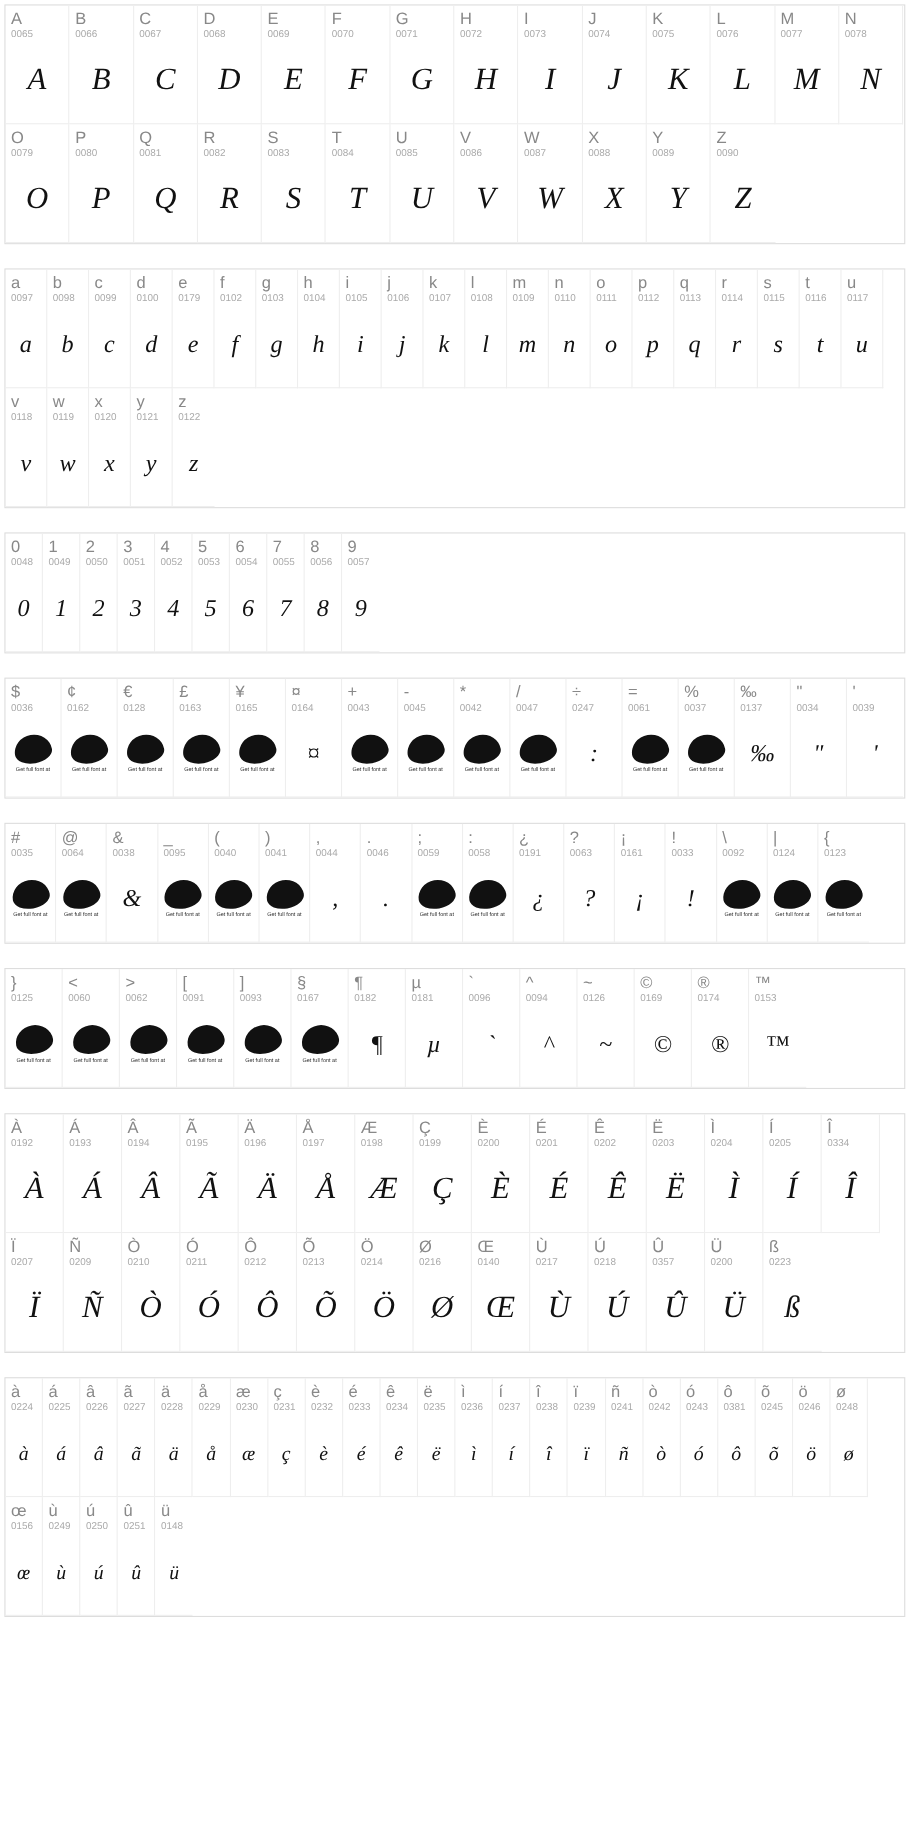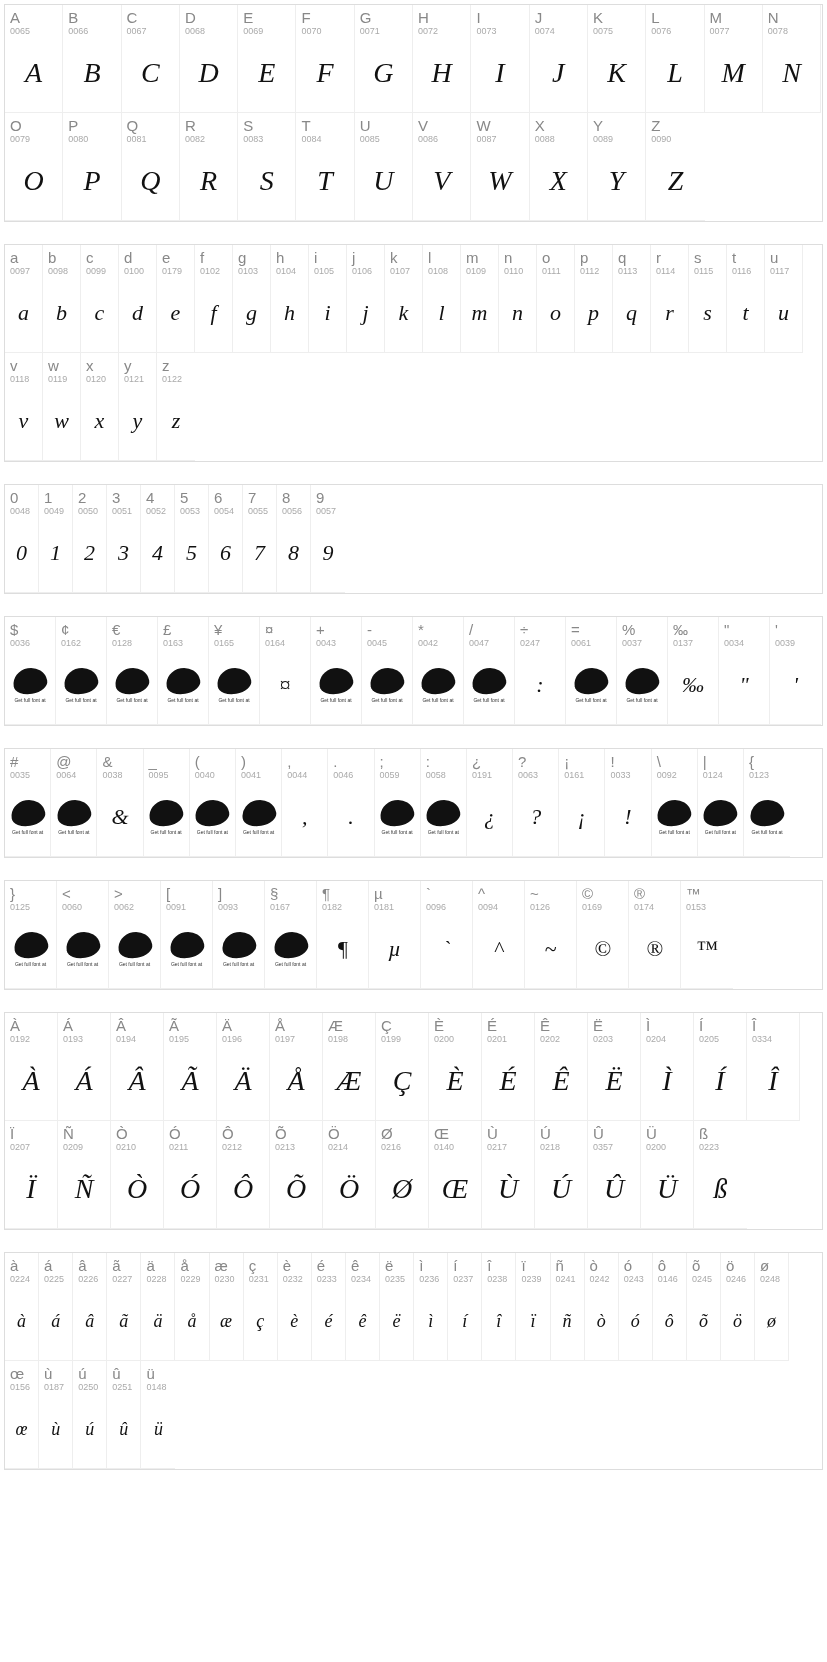--- a/index.html
+++ b/index.html
@@ -1276,21 +1276,21 @@
       <div class="cell w-accent-l">
         <div class="cell-header">
           <div class="cell-char">ó</div>
           <div class="cell-code">0243</div>
         </div>
         <div class="cell-glyph tiny">ó</div>
       </div>
       <div class="cell w-accent-l">
         <div class="cell-header">
           <div class="cell-char">ô</div>
-          <div class="cell-code">0146</div>
+          <div class="cell-code">0381</div>
         </div>
         <div class="cell-glyph tiny">ô</div>
       </div>
       <div class="cell w-accent-l">
         <div class="cell-header">
           <div class="cell-char">õ</div>
           <div class="cell-code">0245</div>
         </div>
         <div class="cell-glyph tiny">õ</div>
       </div>
@@ -1311,21 +1311,21 @@
       <div class="cell w-accent-l">
         <div class="cell-header">
           <div class="cell-char">œ</div>
           <div class="cell-code">0156</div>
         </div>
         <div class="cell-glyph tiny">œ</div>
       </div>
       <div class="cell w-accent-l">
         <div class="cell-header">
           <div class="cell-char">ù</div>
-          <div class="cell-code">0187</div>
+          <div class="cell-code">0249</div>
         </div>
         <div class="cell-glyph tiny">ù</div>
       </div>
       <div class="cell w-accent-l">
         <div class="cell-header">
           <div class="cell-char">ú</div>
           <div class="cell-code">0250</div>
         </div>
         <div class="cell-glyph tiny">ú</div>
       </div>

